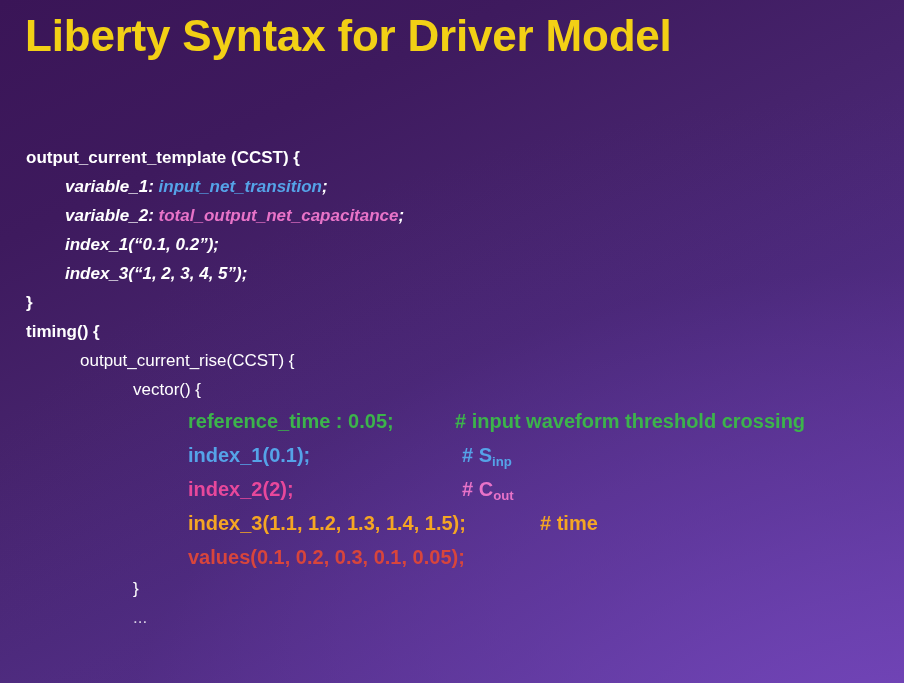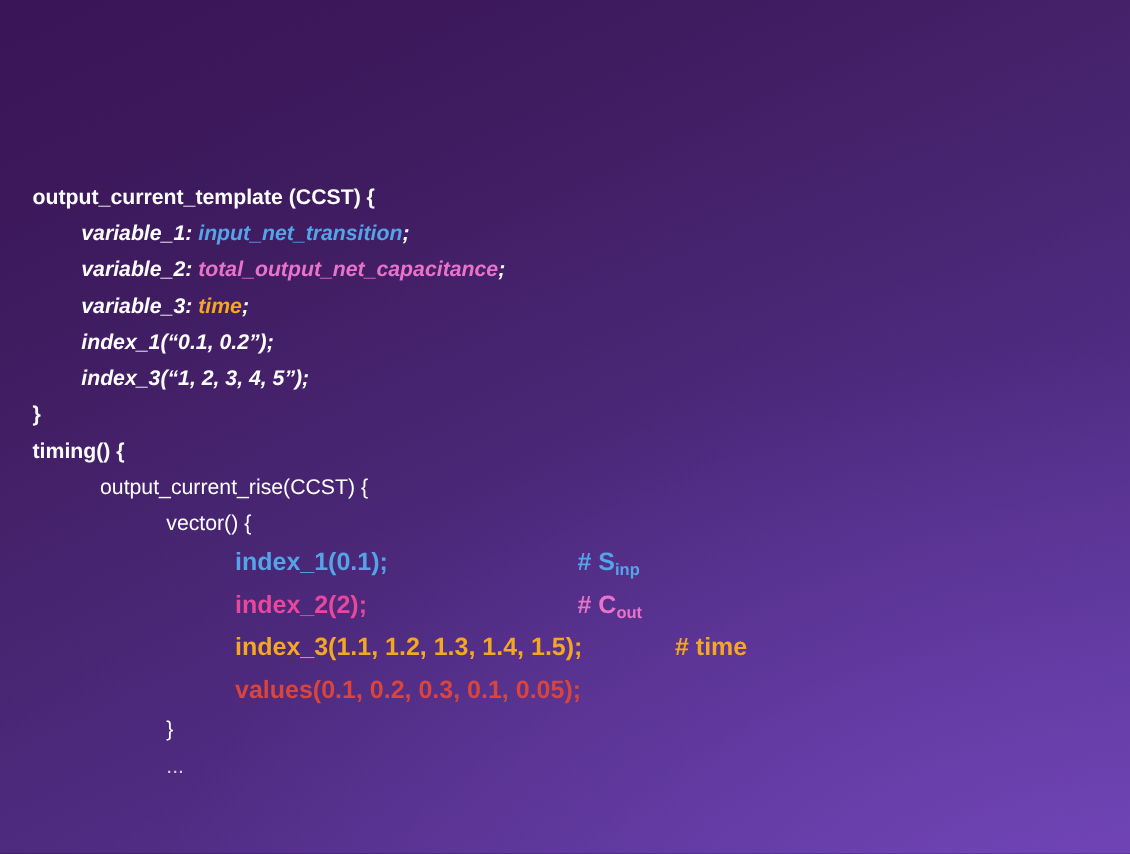--- a/index.html
+++ b/index.html
@@ -85,38 +85,36 @@
     position: relative;
     top: 0.32em;
     font-weight: bold;
   }
 </style>
 </head>
 <body>
 
 <div id="slide">
 
+  <div id="title">Liberty Syntax for Driver Model</div>
 
   <div id="code">
 
     <div class="line">
       <span class="code-txt i0 bold">output_current_template (CCST) {</span>
     </div>
 
     <div class="line">
       <span class="code-txt i1 bold"><span>variable_1:</span><span> </span><span style="color:#55a3e8">input_net_transition</span><span>;</span></span>
     </div>
 
     <div class="line">
       <span class="code-txt i1 bold"><span>variable_2:</span><span> </span><span style="color:#e873c8">total_output_net_capacitance</span><span>;</span></span>
     </div>
 
-    <div class="line">
-      <span class="code-txt i1 bold"><span>variable_3:</span><span> </span><span style="color:#f5a623">time</span><span>;</span></span>
-    </div>
 
     <div class="line">
       <span class="code-txt i1 bold">index_1(“0.1, 0.2”);</span>
     </div>
     <div class="line">
       <span class="code-txt i1 bold">index_3(“1, 2, 3, 4, 5”);</span>
     </div>
 
     <div class="line">
       <span class="code-txt i0 bold">}</span>
@@ -127,20 +125,24 @@
     </div>
 
     <div class="line">
       <span class="code-txt i2 normal">output_current_rise(CCST) {</span>
     </div>
 
     <div class="line">
       <span class="code-txt i3 normal">vector() {</span>
     </div>
 
+    <div class="line big">
+      <span class="code-txt i4 bold" style="color:#3cb44b">reference_time : 0.05;</span>
+      <span class="comment c-a bold" style="color:#3cb44b"># input waveform threshold crossing</span>
+    </div>
 
     <div class="line big">
       <span class="code-txt i4 bold" style="color:#55a3e8">index_1(0.1);</span>
       <span class="comment c-b bold" style="color:#55a3e8"><span># S</span><sub>inp</sub></span>
     </div>
 
     <div class="line big">
       <span class="code-txt i4 bold" style="color:#e8489b">index_2(2);</span>
       <span class="comment c-b bold" style="color:#e873c8"><span># C</span><sub>out</sub></span>
     </div>

